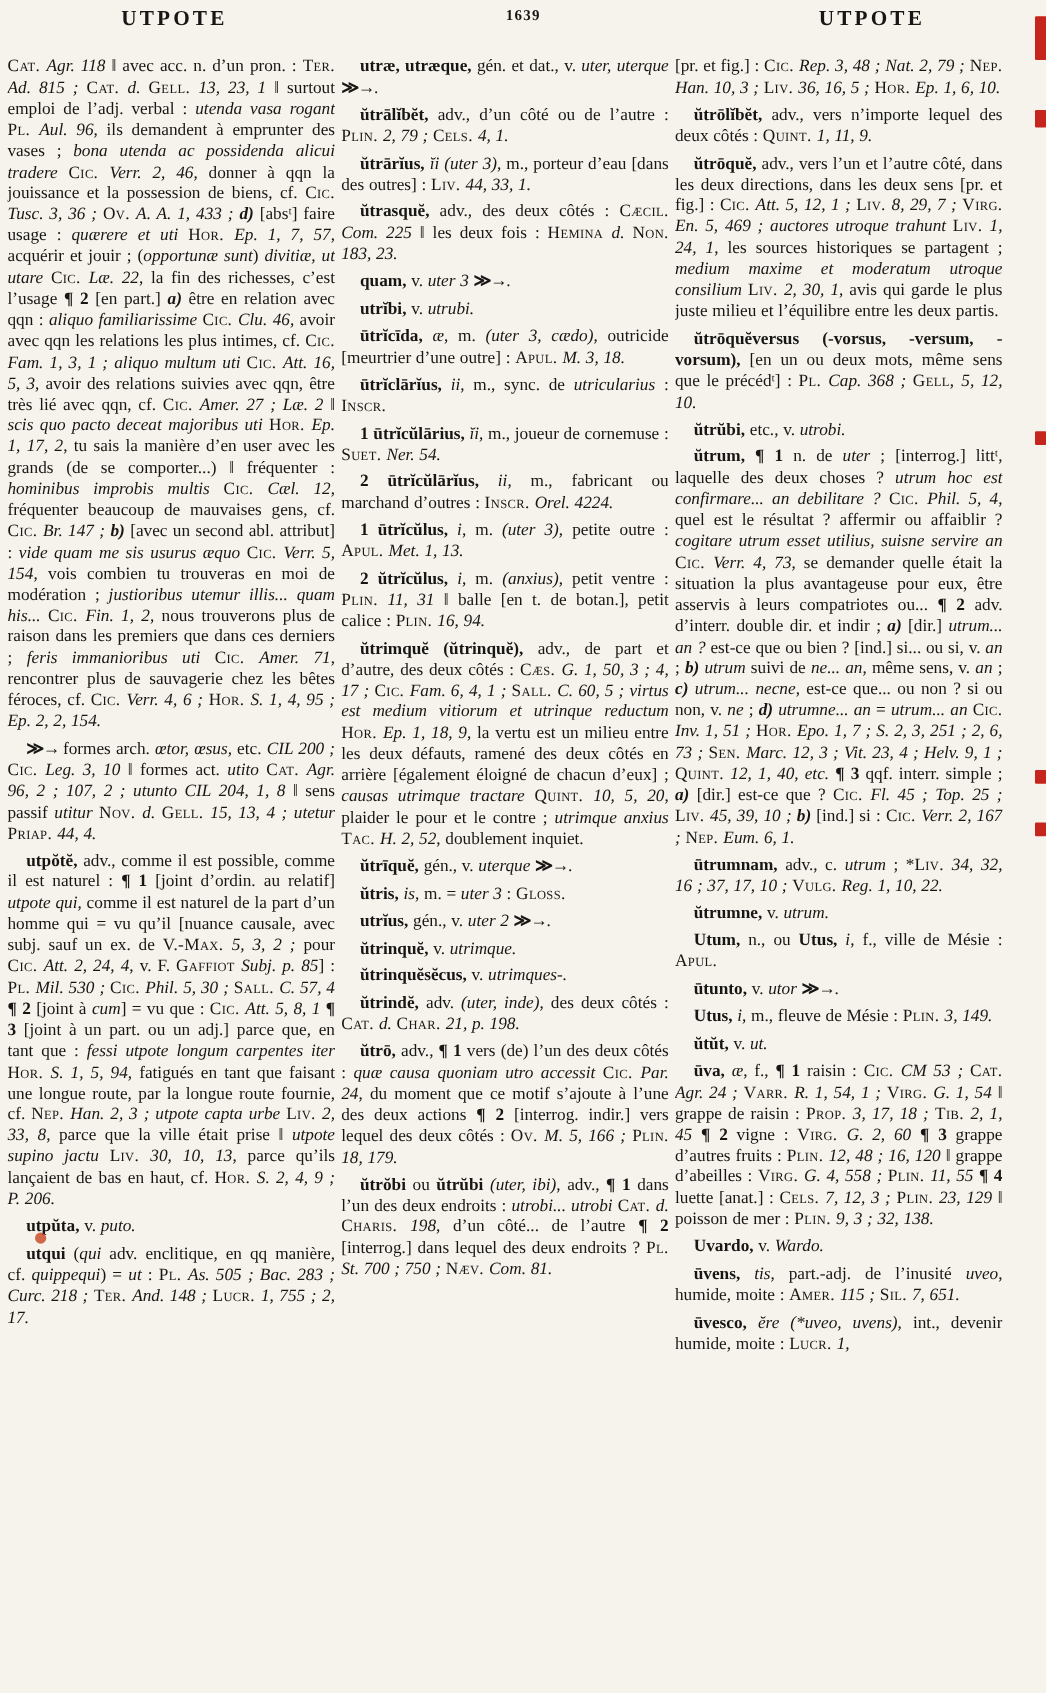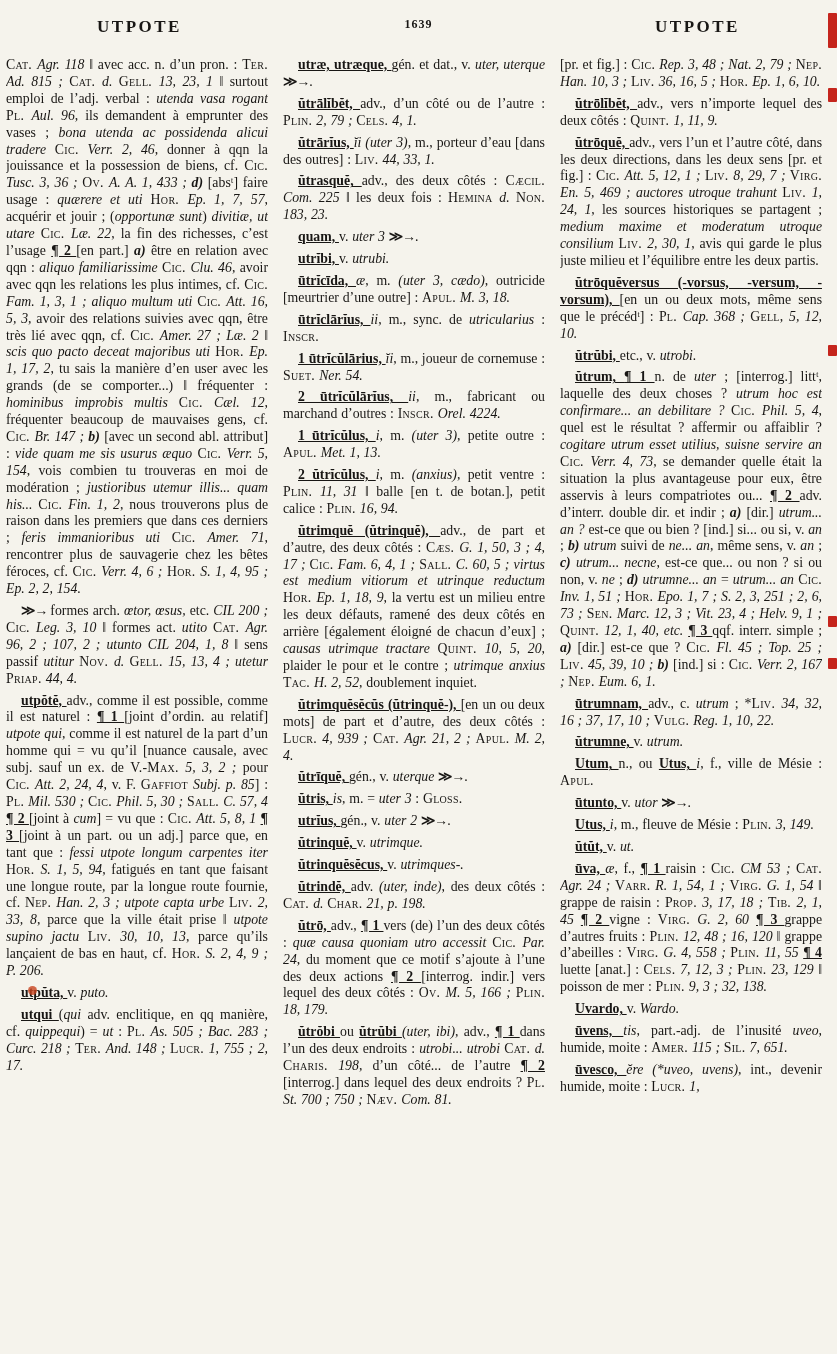--- a/index.html
+++ b/index.html
@@ -7,59 +7,59 @@
     position:relative;
     width:837px;height:1354px;
     margin:0 auto;
     background:#f5f3ec;
     overflow:hidden;
     font-family:"Liberation Serif","DejaVu Serif",serif;
     color:#181614;
   }
   .page-header{
     display:flex;
-    padding-top:17px;
+    padding-top:5px;
     height:38px;
     align-items:flex-start;
   }
   .page-header > span{
     flex:1 1 33.3%;
     text-align:center;
     font-weight:bold;
   }
   .header-word{
     font-size:17px;
     letter-spacing:2.5px;
   }
   .page-num{
     font-size:12px;
     letter-spacing:1px;
   }
   .columns{
     display:flex;
     padding:2px 5px 0 6px;
-    gap:15px;
+    gap:5px;
   }
   .col{
     width:262px;
     overflow:hidden;
     height:1292px;
   }
   p.entry{
     margin:0 0 5px 0;
     text-indent:15px;
     text-align:justify;
     font-size:13.8px;
     line-height:16.9px;
     word-spacing:0.3px;
   }
   p.entry.noindent{text-indent:0;}
   .r{font-style:normal;}
   .i{font-style:italic;}
-  .b{font-weight:bold;text-decoration:underline;}
+  .b{font-weight:bold;}
   .bi{font-weight:bold;font-style:italic;}
   .sc{font-variant:small-caps;letter-spacing:0.3px;}
   .a{font-weight:bold;letter-spacing:-1px;}
   .red-mark{
     position:absolute;
     right:0;
     width:9px;
     background:#c5251d;
     border-radius:1px;
   }
@@ -95,21 +95,20 @@
         <p class="entry"><span class="b">ŭtrasquĕ, </span><span class="r">adv., des deux côtés : </span><span class="sc">Cæcil. </span><span class="i">Com. 225 </span><span class="r">‖ les deux fois : </span><span class="sc">Hemina </span><span class="i">d. </span><span class="sc">Non. </span><span class="i">183, 23.</span></p>
         <p class="entry"><span class="b">quam, </span><span class="r">v. </span><span class="i">uter 3 </span><span class="a">≫→</span><span class="r">.</span></p>
         <p class="entry"><span class="b">utrĭbi, </span><span class="r">v. </span><span class="i">utrubi.</span></p>
         <p class="entry"><span class="b">ūtrĭcīda, </span><span class="i">æ</span><span class="r">, m. </span><span class="i">(uter 3, cædo)</span><span class="r">, outricide [meurtrier d’une outre] : </span><span class="sc">Apul. </span><span class="i">M. 3, 18.</span></p>
         <p class="entry"><span class="b">ūtrĭclārĭus, </span><span class="i">ii</span><span class="r">, m., sync. de </span><span class="i">utricularius </span><span class="r">: </span><span class="sc">Inscr.</span></p>
         <p class="entry"><span class="b">1 ūtrĭcŭlārius, </span><span class="i">ĭi</span><span class="r">, m., joueur de cornemuse : </span><span class="sc">Suet. </span><span class="i">Ner. 54.</span></p>
         <p class="entry"><span class="b">2 ūtrĭcŭlārĭus, </span><span class="i">ii</span><span class="r">, m., fabricant ou marchand d’outres : </span><span class="sc">Inscr. </span><span class="i">Orel. 4224.</span></p>
         <p class="entry"><span class="b">1 ūtrĭcŭlus, </span><span class="i">i</span><span class="r">, m. </span><span class="i">(uter 3)</span><span class="r">, petite outre : </span><span class="sc">Apul. </span><span class="i">Met. 1, 13.</span></p>
         <p class="entry"><span class="b">2 ŭtrĭcŭlus, </span><span class="i">i</span><span class="r">, m. </span><span class="i">(anxius)</span><span class="r">, petit ventre : </span><span class="sc">Plin. </span><span class="i">11, 31 </span><span class="r">‖ balle [en t. de botan.], petit calice : </span><span class="sc">Plin. </span><span class="i">16, 94.</span></p>
         <p class="entry"><span class="b">ŭtrimquĕ (ŭtrinquĕ), </span><span class="r">adv., de part et d’autre, des deux côtés : </span><span class="sc">Cæs. </span><span class="i">G. 1, 50, 3 ; 4, 17 ; </span><span class="sc">Cic. </span><span class="i">Fam. 6, 4, 1 ; </span><span class="sc">Sall. </span><span class="i">C. 60, 5 ; virtus est medium vitiorum et utrinque reductum </span><span class="sc">Hor. </span><span class="i">Ep. 1, 18, 9</span><span class="r">, la vertu est un milieu entre les deux défauts, ramené des deux côtés en arrière [également éloigné de chacun d’eux] ; </span><span class="i">causas utrimque tractare </span><span class="sc">Quint. </span><span class="i">10, 5, 20</span><span class="r">, plaider le pour et le contre ; </span><span class="i">utrimque anxius </span><span class="sc">Tac. </span><span class="i">H. 2, 52</span><span class="r">, doublement inquiet.</span></p>
-        <p class="entry"><span class="b">ŭtrimquĕsĕcŭs (ŭtrinquĕ-), </span><span class="r">[en un ou deux mots] de part et d’autre, des deux côtés : </span><span class="sc">Lucr. </span><span class="i">4, 939 ; </span><span class="sc">Cat. </span><span class="i">Agr. 21, 2 ; </span><span class="sc">Apul. </span><span class="i">M. 2, 4.</span></p>
         <p class="entry"><span class="b">ŭtrīquĕ, </span><span class="r">gén., v. </span><span class="i">uterque </span><span class="a">≫→</span><span class="r">.</span></p>
         <p class="entry"><span class="b">ŭtris, </span><span class="i">is</span><span class="r">, m. = </span><span class="i">uter 3 </span><span class="r">: </span><span class="sc">Gloss.</span></p>
         <p class="entry"><span class="b">utrĭus, </span><span class="r">gén., v. </span><span class="i">uter 2 </span><span class="a">≫→</span><span class="r">.</span></p>
         <p class="entry"><span class="b">ŭtrinquĕ, </span><span class="r">v. </span><span class="i">utrimque.</span></p>
         <p class="entry"><span class="b">ŭtrinquĕsĕcus, </span><span class="r">v. </span><span class="i">utrimques-.</span></p>
         <p class="entry"><span class="b">ŭtrindĕ, </span><span class="r">adv. </span><span class="i">(uter, inde)</span><span class="r">, des deux côtés : </span><span class="sc">Cat. </span><span class="i">d. </span><span class="sc">Char. </span><span class="i">21, p. 198.</span></p>
         <p class="entry"><span class="b">ŭtrō, </span><span class="r">adv., </span><span class="b">¶ 1 </span><span class="r">vers (de) l’un des deux côtés : </span><span class="i">quæ causa quoniam utro accessit </span><span class="sc">Cic. </span><span class="i">Par. 24</span><span class="r">, du moment que ce motif s’ajoute à l’une des deux actions </span><span class="b">¶ 2 </span><span class="r">[interrog. indir.] vers lequel des deux côtés : </span><span class="sc">Ov. </span><span class="i">M. 5, 166 ; </span><span class="sc">Plin. </span><span class="i">18, 179.</span></p>
         <p class="entry"><span class="b">ŭtrŏbi </span><span class="r">ou </span><span class="b">ŭtrŭbi </span><span class="i">(uter, ibi)</span><span class="r">, adv., </span><span class="b">¶ 1 </span><span class="r">dans l’un des deux endroits : </span><span class="i">utrobi... utrobi </span><span class="sc">Cat. </span><span class="i">d. </span><span class="sc">Charis. </span><span class="i">198</span><span class="r">, d’un côté... de l’autre </span><span class="b">¶ 2 </span><span class="r">[interrog.] dans lequel des deux endroits ? </span><span class="sc">Pl. </span><span class="i">St. 700 ; 750 ; </span><span class="sc">Næv. </span><span class="i">Com. 81.</span></p>
       </div>
     <div class="col">

